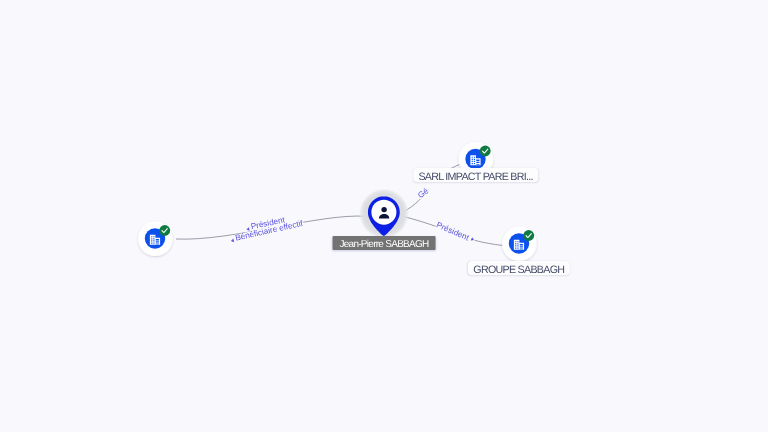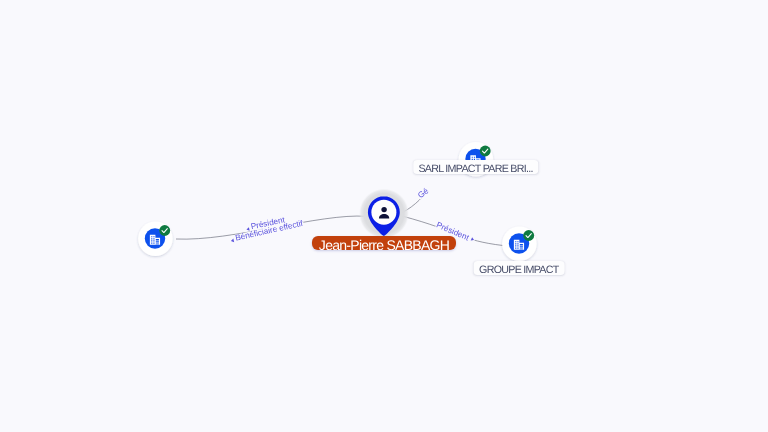--- a/index.html
+++ b/index.html
@@ -5,22 +5,22 @@
   html,body{margin:0;padding:0;}
   body{width:768px;height:432px;background:#f9f9fd;font-family:"Liberation Sans",sans-serif;overflow:hidden;
     -webkit-font-smoothing:antialiased;text-rendering:geometricPrecision;}
   #stage{position:relative;width:768px;height:432px;background:#f9f9fd;}
   svg.graph{position:absolute;left:0;top:0;width:768px;height:432px;overflow:visible;}
   .edge-path{fill:none;stroke:#5e6270;stroke-width:0.62;}
   .edge-label{font-family:"Liberation Sans",sans-serif;font-size:8.2px;fill:#5b53dd;}
   .co-label{position:absolute;background:#fdfdfe;border-radius:4px;padding:0 5.6px;height:14.2px;
      font-size:10.7px;line-height:18.2px;letter-spacing:-0.72px;color:#464c68;white-space:nowrap;
      box-shadow:0 0.5px 2px rgba(80,84,120,.16);transform:translateX(-50%);box-sizing:border-box;}
-  .person-label{position:absolute;background:#c2410c;border-radius:6px;padding:0 6.9px;height:14.2px;
-     font-size:14px;line-height:18.2px;letter-spacing:-0.72px;color:#ffffff;white-space:nowrap;transform:translateX(-50%);
+  .person-label{position:absolute;background:#737373;border-radius:1px;padding:0 6.9px;height:14.2px;
+     font-size:10px;line-height:18.2px;letter-spacing:-0.72px;color:#ffffff;white-space:nowrap;transform:translateX(-50%);
      box-shadow:0 1px 2.5px rgba(30,40,150,.22);box-sizing:border-box;overflow:hidden;}
 </style>
 </head>
 <body>
 
 <div id="stage">
   <svg class="graph" viewBox="0 0 768 432">
     <defs>
       <filter id="nodeShadow" x="-70%" y="-70%" width="240%" height="240%">
         <feDropShadow dx="0" dy="1" stdDeviation="1.3" flood-color="#3b4270" flood-opacity="0.22"></feDropShadow>
@@ -110,16 +110,16 @@
       <circle cx="384" cy="213.5" r="25" fill="url(#haloGrad)"></circle>
       <path fill="#0b1fe6" d="M383.9,196.2 a16.0,16.0 0 0 0 -16.0,16.0 c0,9.8 11.5,20.3 15.1,23.4 a1.3,1.3 0 0 0 1.7,0 c3.7,-3.1 15.1,-13.6 15.1,-23.4 a16.0,16.0 0 0 0 -16.0,-16.0 z"></path>
       <circle cx="383.9" cy="212.2" r="12.5" fill="#fdfdfd"></circle>
       <g fill="#0d1238">
         <circle cx="384.1" cy="209.6" r="2.72"></circle>
         <path d="M378.95,218.4 c0,-3.0 2.3,-4.5 5.15,-4.5 c2.85,0 5.15,1.5 5.15,4.5 z"></path>
       </g>
     </g>
   </svg>
 
-  <div class="co-label" style="left:475.6px;top:160px;">SARL IMPACT PARE BRI...</div>
-  <div class="co-label" style="left:518.8px;top:260.9px;">GROUPE IMPACT</div>
+  <div class="co-label" style="left:475.6px;top:168px;">SARL IMPACT PARE BRI...</div>
+  <div class="co-label" style="left:518.8px;top:260.9px;">GROUPE SABBAGH</div>
   <div class="person-label" style="left:384px;top:236px;">Jean-Pierre SABBAGH</div>
 </div>
 
 </body></html>

